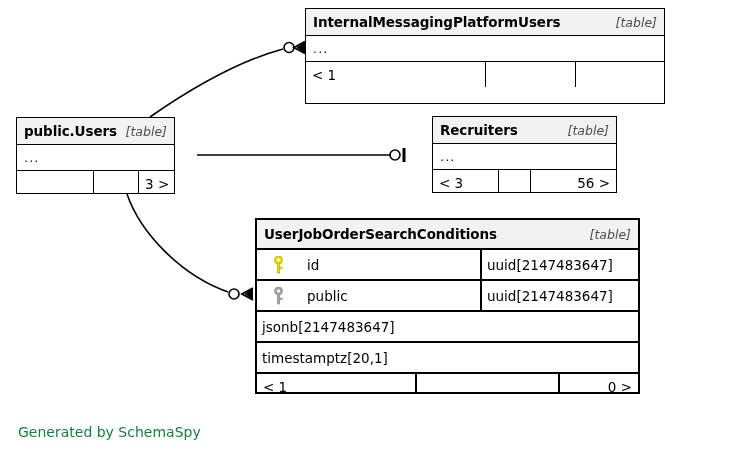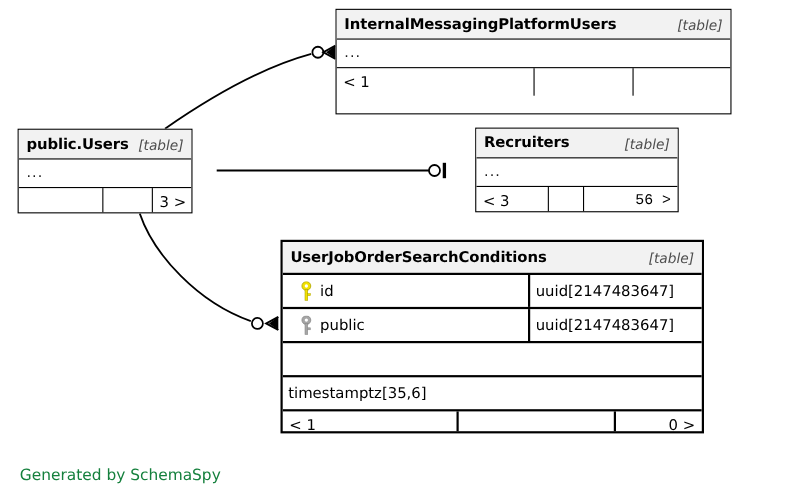--- a/index.html
+++ b/index.html
@@ -97,20 +97,21 @@
     align-items: stretch;
   }
   .col-left {
     flex: 1 1 auto;
     display: flex;
     align-items: center;
     padding-left: 8px;
     border-right: 2px solid #000000;
     box-sizing: border-box;
     min-width: 0;
+    gap: 16px;
   }
   .col-name {
     font-size: 13.5px;
     white-space: nowrap;
   }
   .col-type {
     width: 156px;
     flex: 0 0 156px;
     display: flex;
     align-items: center;
@@ -222,21 +223,21 @@
 
   <div class="table-node" id="node-recruiters" style="left:408px; top:116px; width:185px; height:77px;margin-left:24px;">
     <div class="tbl-header">
       <span class="tbl-name">Recruiters</span>
       <span class="tbl-tag">[table]</span>
     </div>
     <div class="row-ellipsis">...</div>
     <div class="foot-row">
       <div class="foot-cell left" style="flex:0 0 66px;">&lt; 3</div>
       <div class="foot-cell center" style="flex:0 0 32px;"></div>
-      <div class="foot-cell right" style="flex:1 1 auto;font-family:Liberation Mono, monospace;">56 &gt;</div>
+      <div class="foot-cell right" style="flex:1 1 auto;">56 &gt;</div>
     </div>
   </div>
 
   <div class="table-node thick" id="node-user-job-order-search-conditions" style="left:255px; top:218px; width:385px; height:176px;">
 
     <div class="tbl-header" style="height:30px;">
       <span class="tbl-name">UserJobOrderSearchConditions</span>
       <span class="tbl-tag">[table]</span>
     </div>
 
@@ -264,24 +265,25 @@
             <rect x="4.3" y="7" width="2.4" height="10" fill="#a6a6a6" stroke="#8c8c8c" stroke-width="0.6"></rect>
             <rect x="6.6" y="11" width="2.6" height="1.8" fill="#a6a6a6" stroke="#8c8c8c" stroke-width="0.5"></rect>
           </svg>
         </span>
         <span class="col-name">public</span>
       </div>
       <div class="col-type">uuid[2147483647]</div>
     </div>
 
     <div class="col-row">
-    </div>
-
-    <div class="col-row">
-      <div class="col-type">timestamptz[35,6]</div>
+      <div class="col-type">jsonb[2147483647]</div>
+    </div>
+
+    <div class="col-row">
+      <div class="col-type">timestamptz[20,1]</div>
     </div>
 
     <div class="foot-row">
       <div class="foot-cell left" style="flex:0 0 160px;">&lt; 1</div>
       <div class="foot-cell center" style="flex:0 0 143px;"></div>
       <div class="foot-cell right" style="flex:1 1 auto;">0 &gt;</div>
     </div>
   </div>
 
   <div id="footer-note">Generated by SchemaSpy</div>

